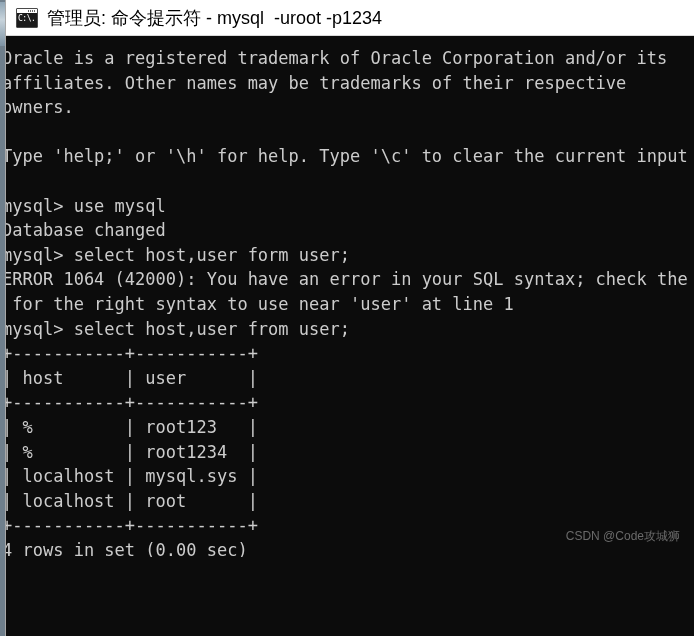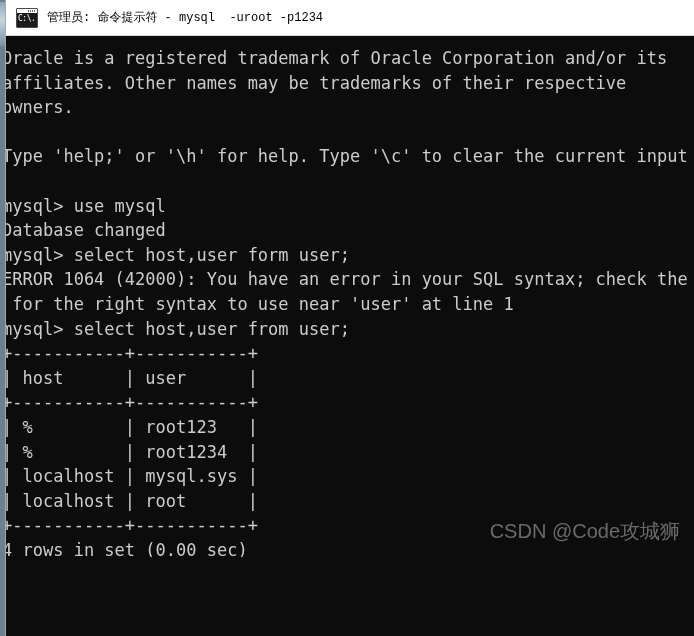--- a/index.html
+++ b/index.html
@@ -94,22 +94,22 @@
     background: #1b1b1b;
     color: #ffffff;
     font-family: "DejaVu Sans Mono", monospace;
     font-size: 8px;
     line-height: 12px;
     letter-spacing: -0.5px;
     padding-left: 1px;
     box-sizing: border-box;
   }
   .title-text {
-    font-family: Liberation Mono, monospace;
-    font-size: 12px;
+    font-family: Liberation Sans, sans-serif;
+    font-size: 18px;
     color: #000000;
     white-space: pre;
     line-height: 1;
   }
 
   
   .console {
     position: relative;
     height: 521px;
     background: #0c0c0c;
@@ -141,21 +141,21 @@
     pointer-events: none;
     z-index: 5;
   }
 
   
   .watermark {
     position: absolute;
     right: 14px;
     bottom: 12px;
     font-family: "Liberation Sans", sans-serif;
-    font-size: 20px;
+    font-size: 12px;
     color: #6a6a6a;
     white-space: pre;
     z-index: 4;
   }
 </style>
 </head>
 <body>
 
 <div id="app">
 

